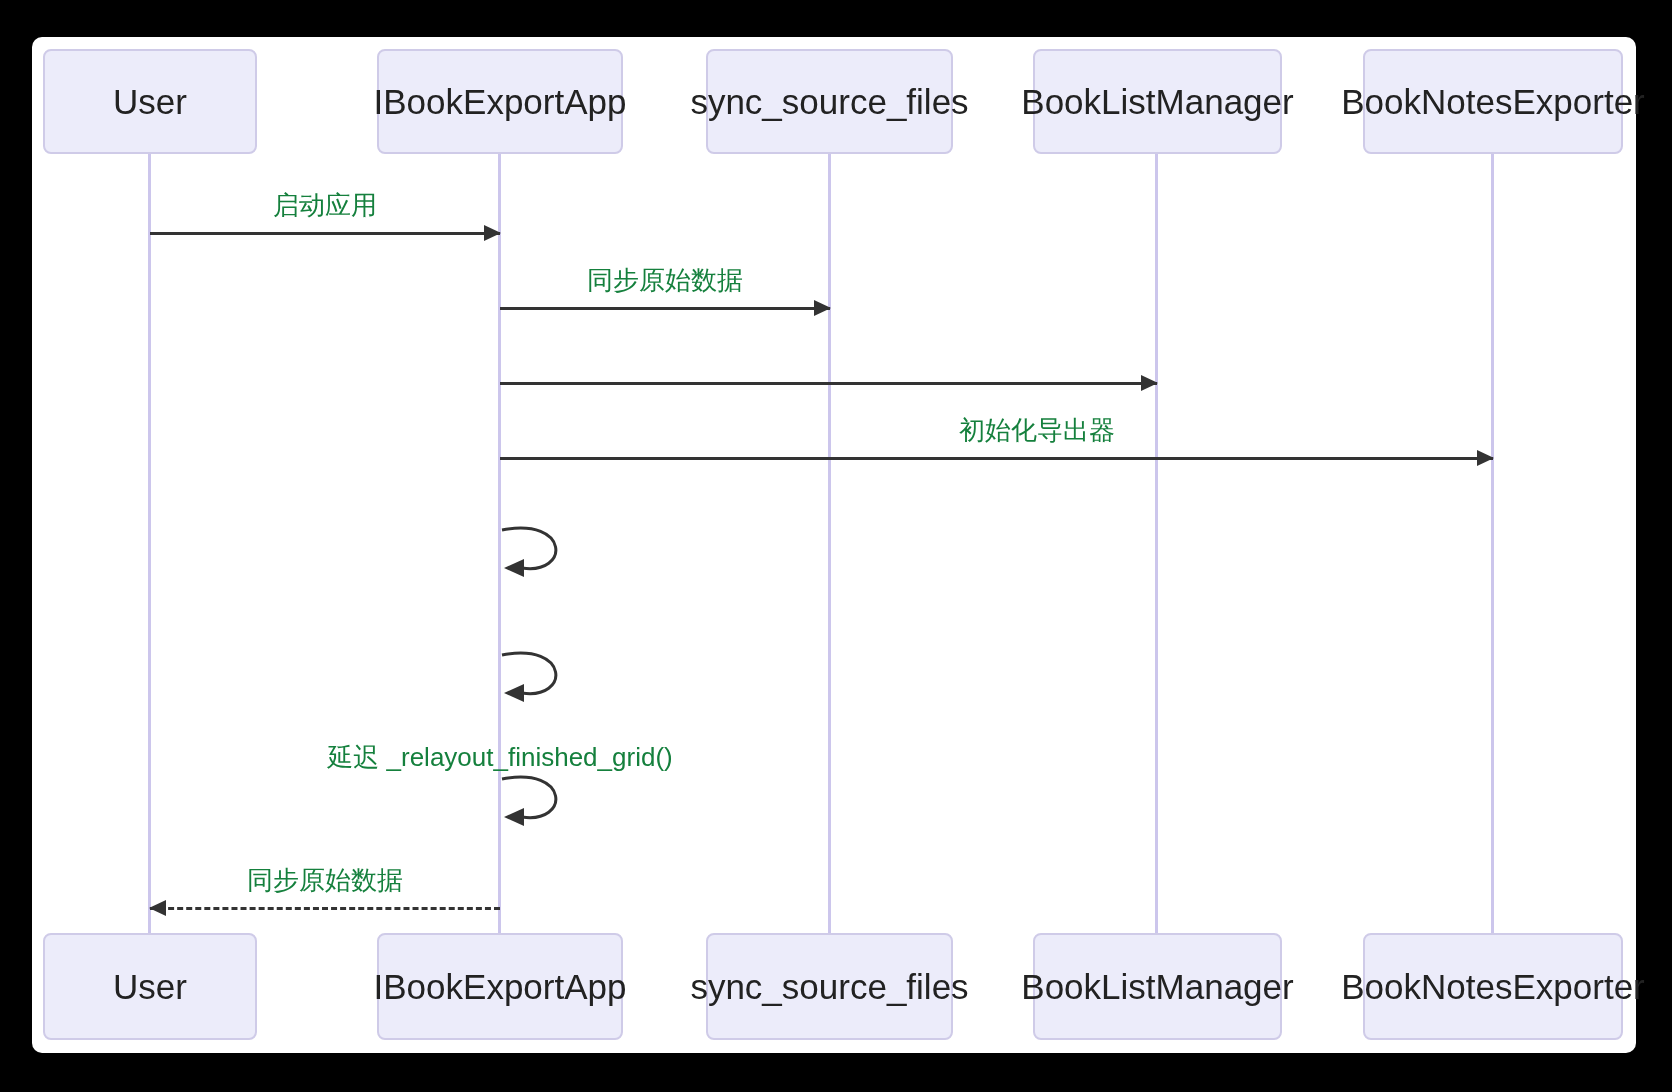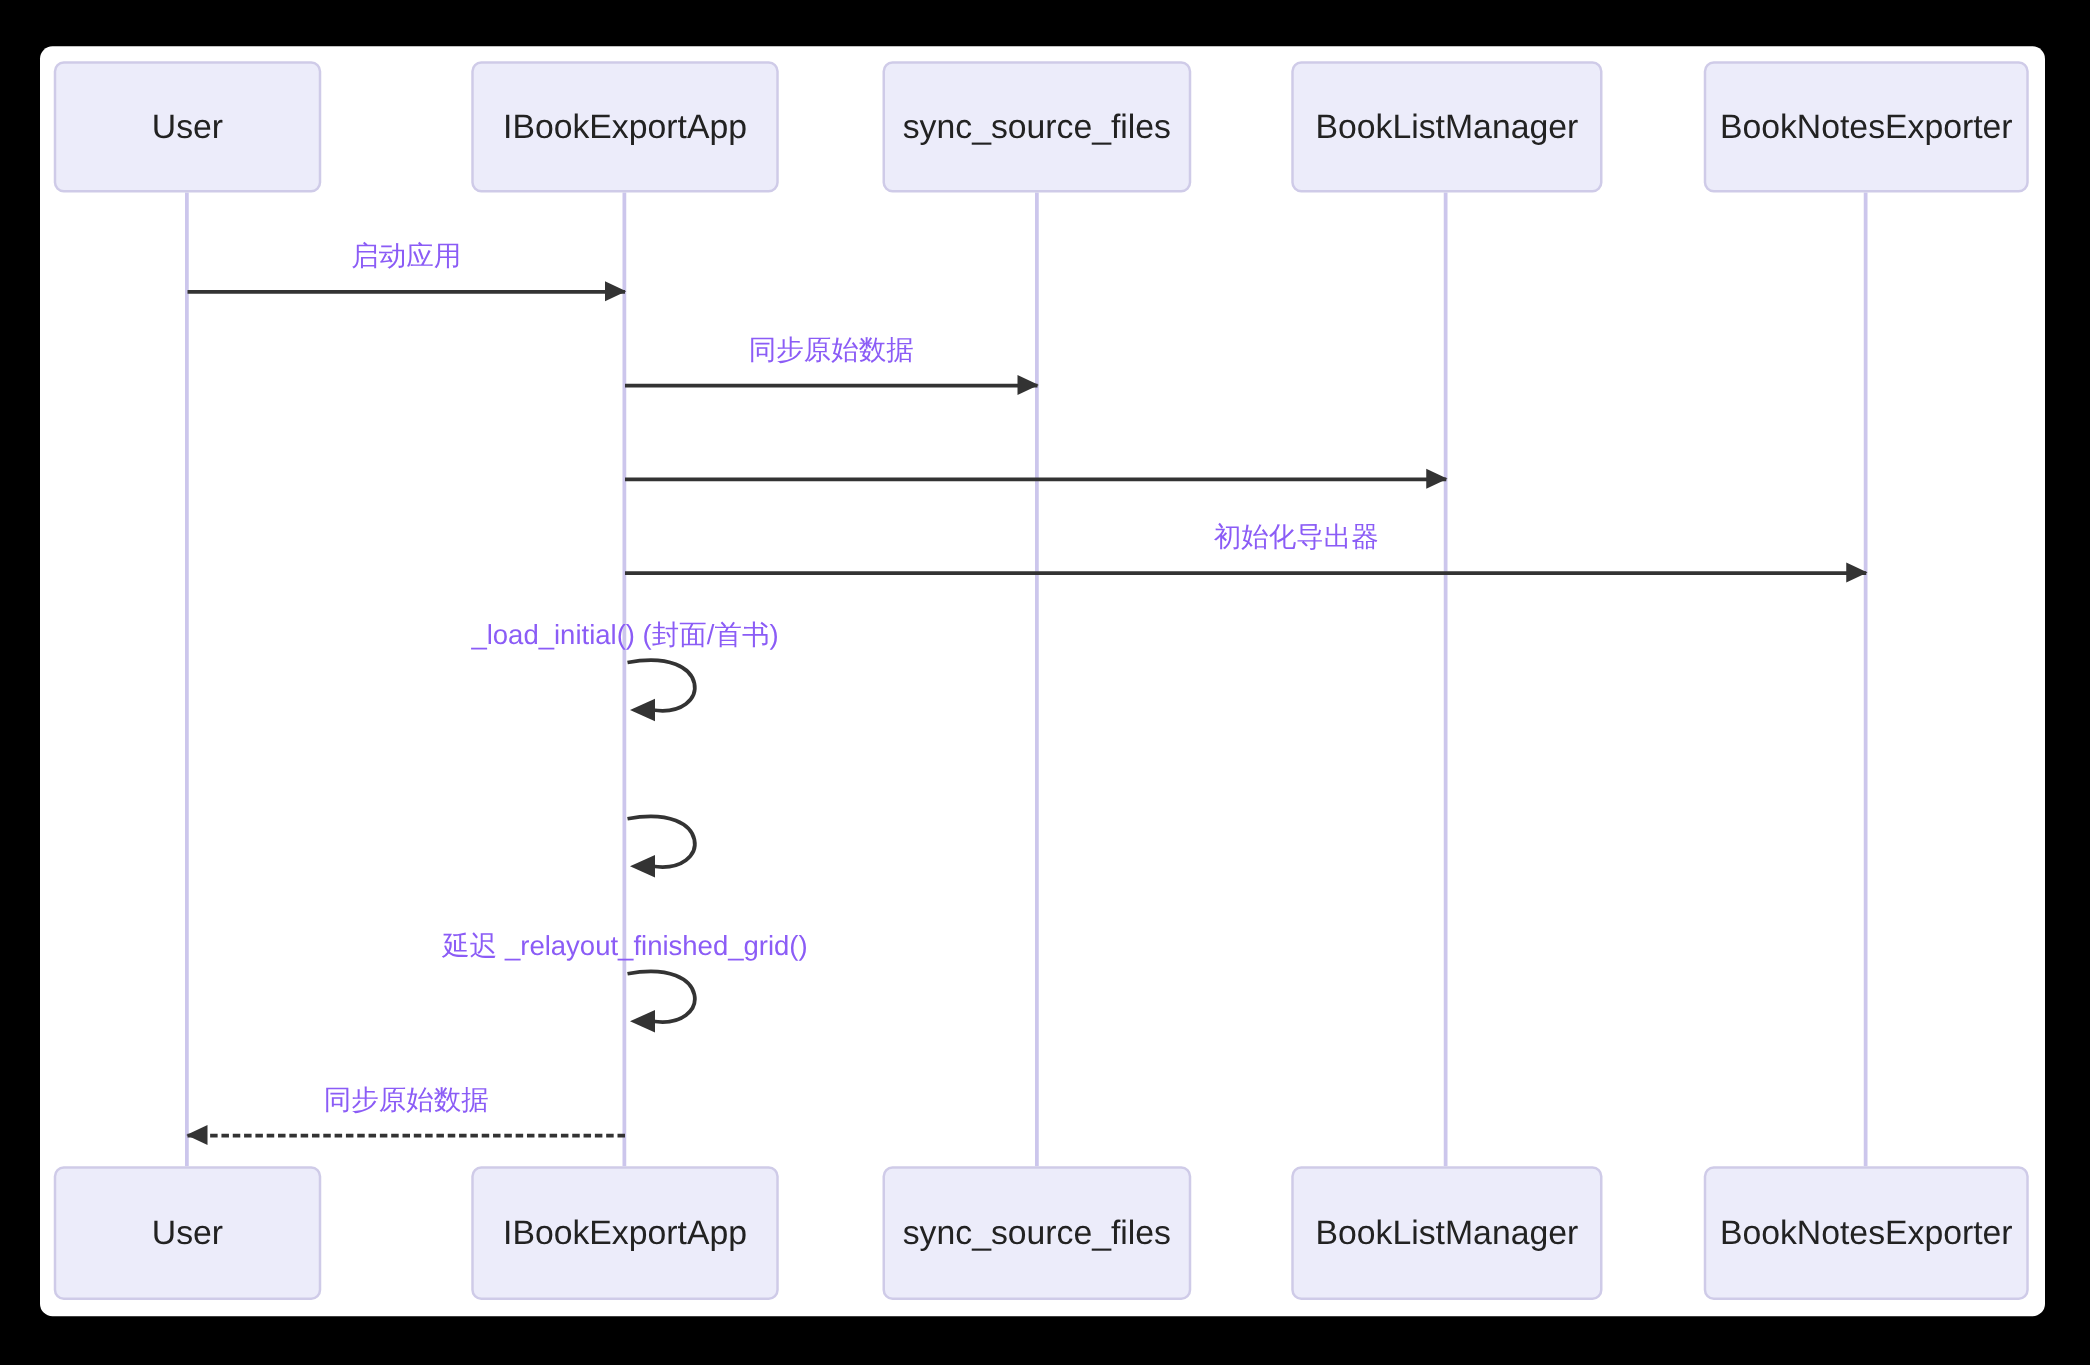--- a/index.html
+++ b/index.html
@@ -23,30 +23,30 @@
   }
   .actor-box {
     position: absolute;
     height: 105px;
     background: #ececfa;
     border: 2px solid #cfcbe8;
     border-radius: 8px;
     display: flex;
     align-items: center;
     justify-content: center;
-    font-size: 27px;
+    font-size: 35px;
     color: #222222;
   }
   .actor-box.bottom { height: 107px; }
   .msg-label {
     position: absolute;
     transform: translate(-50%, -50%);
     white-space: nowrap;
-    font-size: 22px;
-    color: #8b5cf6;
+    font-size: 26px;
+    color: #15803d;
   }
   .msg-line {
     position: absolute;
     height: 0;
     border-top: 3px solid #333333;
   }
   .msg-line.dashed { border-top-style: dashed; }
   .head-right {
     position: absolute;
     right: -1px; top: -10px;
@@ -123,21 +123,20 @@
 
   <div class="msg-line" style="left:468px; top:345px; width:657px;">
     <span class="head-right"></span>
   </div>
 
   <div class="msg-label" style="left:964px; top:393px;margin-left:41px;">初始化导出器</div>
   <div class="msg-line" style="left:468px; top:420px; width:993px;">
     <span class="head-right"></span>
   </div>
 
-  <div class="msg-label" style="left:468px; top:471px;">_load_initial() (封面/首书)</div>
   <svg class="self-loop" style="left:468px; top:486px;" width="90" height="60" viewBox="0 0 90 60">
     <path d="M 2 7 C 70 -6, 70 52, 22 45" fill="none" stroke="#333333" stroke-width="3"></path>
     <polygon points="4,45 24,36 24,54" fill="#333333"></polygon>
   </svg>
 
   <svg class="self-loop" style="left:468px; top:611px;" width="90" height="60" viewBox="0 0 90 60">
     <path d="M 2 7 C 70 -6, 70 52, 22 45" fill="none" stroke="#333333" stroke-width="3"></path>
     <polygon points="4,45 24,36 24,54" fill="#333333"></polygon>
   </svg>
 

